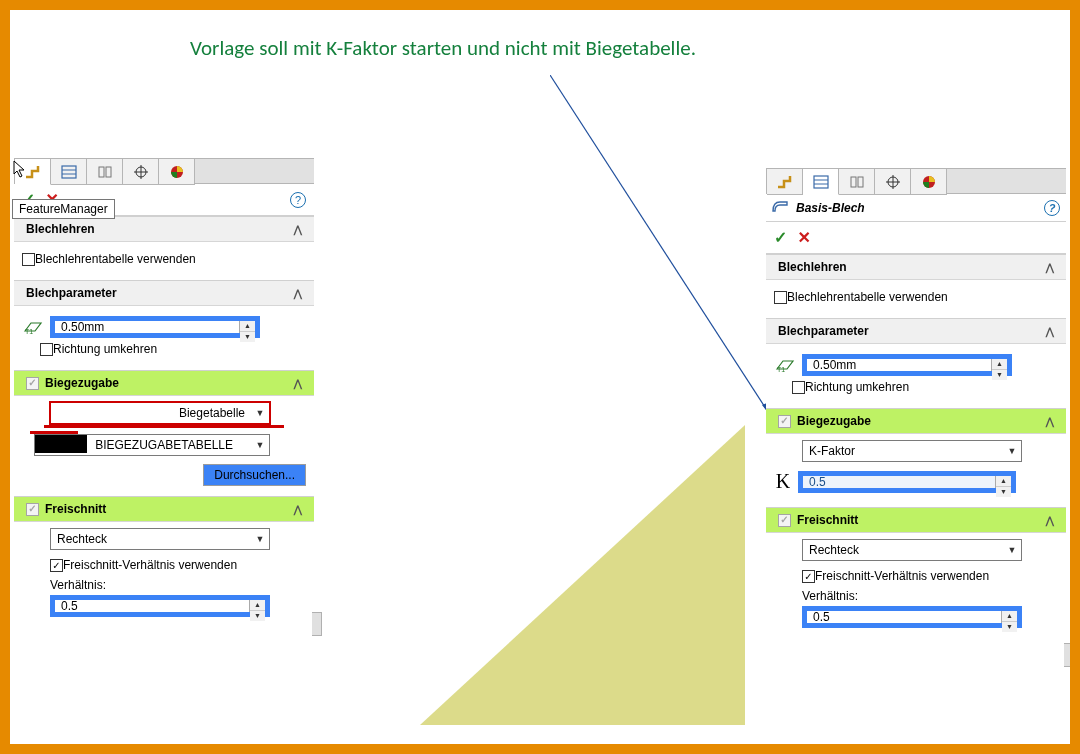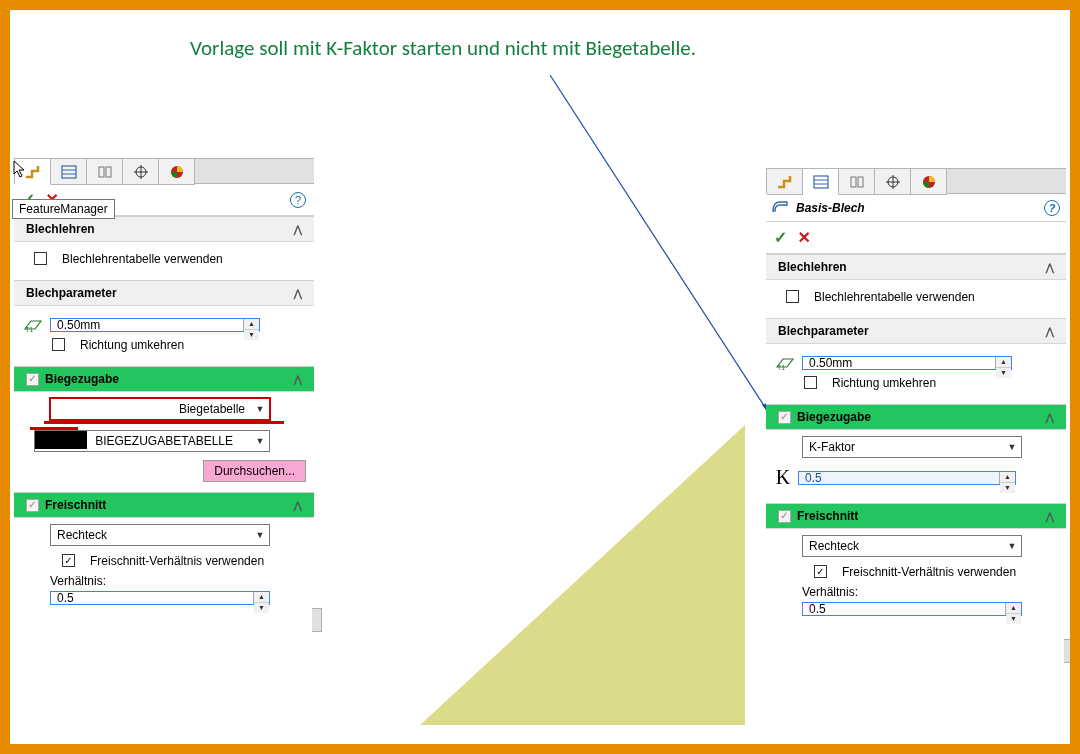--- a/index.html
+++ b/index.html
@@ -129,32 +129,32 @@
   .section-head {
     background: #f0f0f0;
     padding: 5px 12px;
     font-weight: bold;
     display: flex;
     align-items: center;
     border-top: 1px solid #d0d0d0;
     border-bottom: 1px solid #d6d6d6;
     font-size: 12px;
   }
-  .section-head.white { background: #22c55e; }
+  .section-head.white { background: #bef264; }
   .section-head .caret {
     margin-left: auto;
     color: #555;
     font-size: 10px;
   }
   .section-body {
     padding: 6px 8px 10px 8px;
     background: #fff;
   }
   
-  .chkrow { display: flex; align-items: flex-start; gap: 15px; margin: 4px 12px; padding-left: 18px; }
+  .chkrow { display: flex; align-items: flex-end; gap: 0; margin: 4px 0; padding-left: 18px; }
   .chkrow.noindent { padding-left: 0; }
   .chkbox {
     width: 13px; height: 13px;
     border: 1px solid #333;
     background: #fff;
     display: inline-flex; align-items: center; justify-content: center;
     font-size: 10px; color: #000;
     line-height: 1;
   }
   .chkbox.checked::before { content: "✓"; }
@@ -165,22 +165,22 @@
   }
   
   .fieldrow { display: flex; align-items: center; gap: 6px; margin: 4px 0; }
   .param-icon {
     width: 22px; height: 18px;
     display: inline-flex; align-items: center; justify-content: center;
   }
   .spinbox {
     display: flex;
     width: 210px;
-    border: 1px solid #3b82f6;
-    height: 14px;
+    border: 5px solid #3b82f6;
+    height: 22px;
     background: #6d28d9;
   }
   .spinbox input {
     border: none;
     outline: none;
     padding: 2px 6px;
     flex: 1;
     font-size: 12px;
     font-family: inherit;
   }
@@ -215,21 +215,21 @@
     font-size: 9px; color: #333;
   }
   .combo.redlined { outline: 2px solid #cc0000; outline-offset: -1px; }
   .blackpatch {
     position: absolute;
     width: 52px; height: 18px;
     background: #000;
   }
   .btn {
     border: 1px solid #9b9b9b;
-    background: #f9a8d4;
+    background: #3b82f6;
     padding: 3px 10px;
     font-size: 12px;
     display: inline-block;
   }
   .label { font-size: 12px; }
   .k-letter { font-family: Georgia, serif; font-size: 20px; font-weight: normal; width: 18px; text-align: center; }
   .side-tab {
     position: absolute;
     right: -8px;
     width: 10px; height: 24px;

